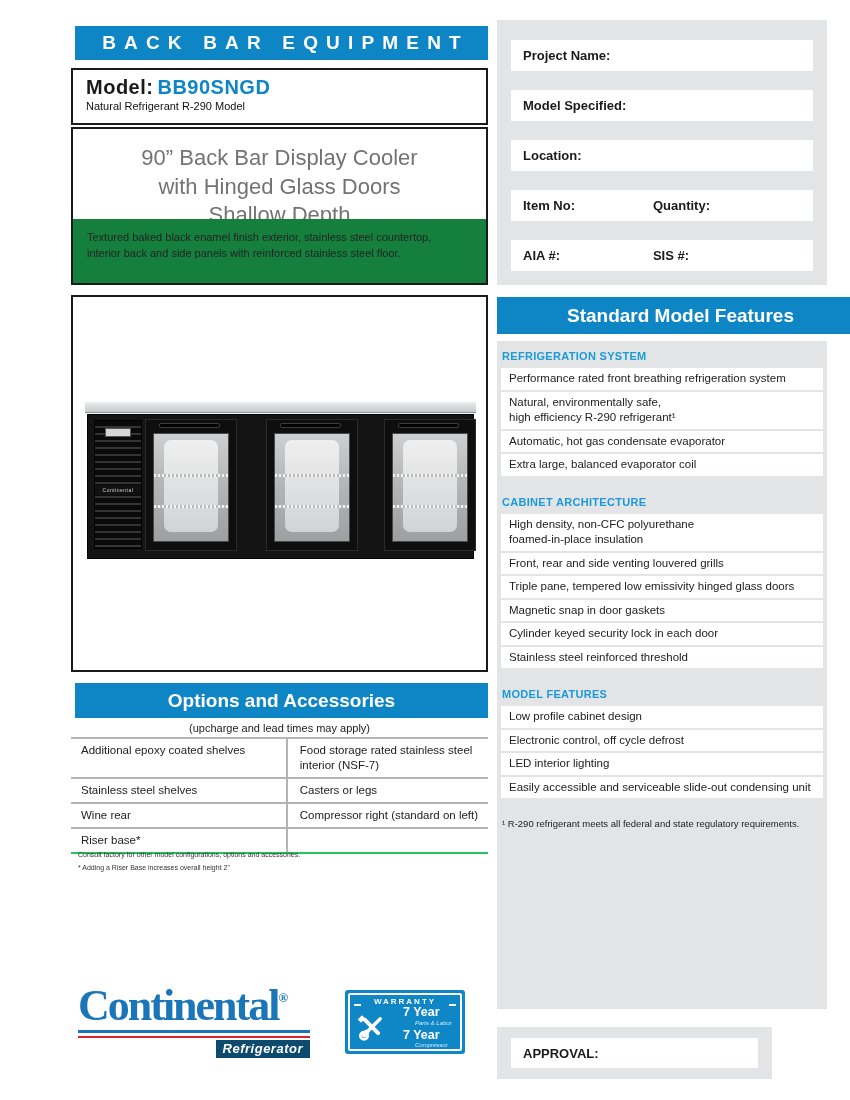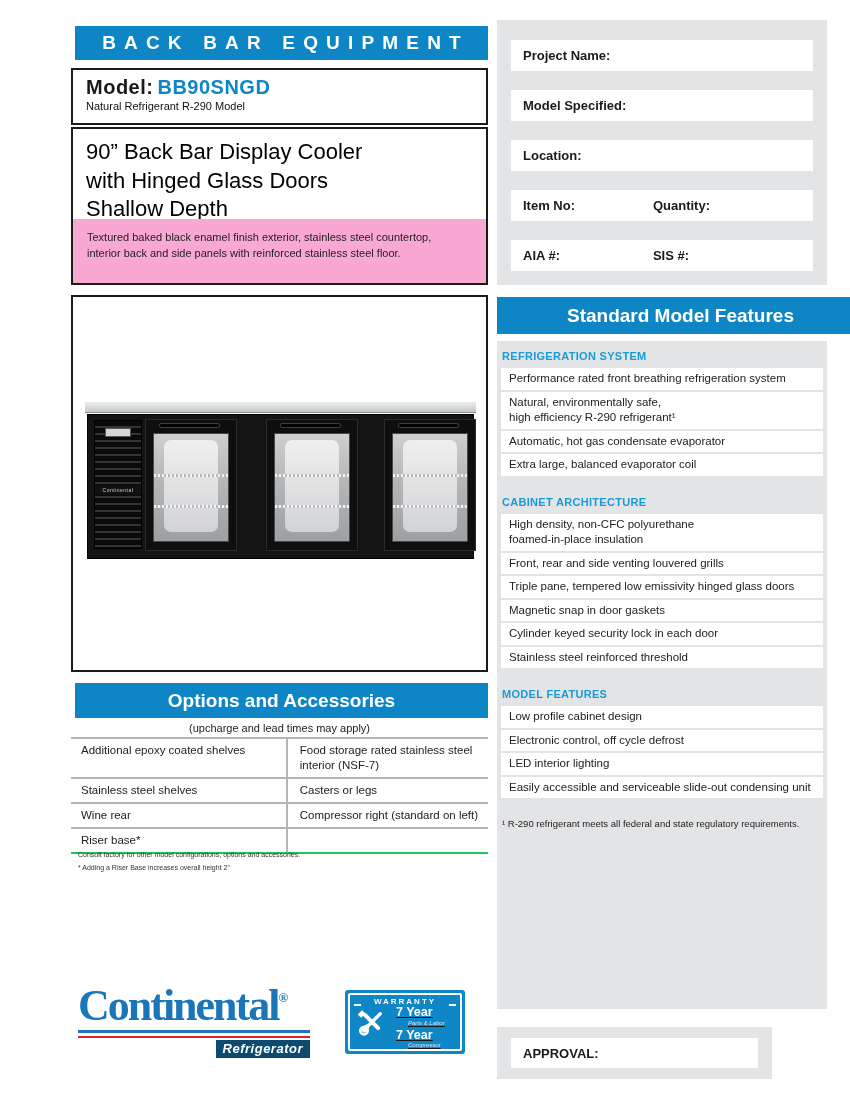--- a/index.html
+++ b/index.html
@@ -22,24 +22,24 @@
 
   
   .model-box { left:71px; top:68px; width:417px; height:57px;
     border:2px solid #1a1a1a; background:#fff; padding:6px 13px 0; }
   .model-line { font-size:20px; font-weight:bold; letter-spacing:0.5px; }
   .model-number { color:#0E86C5; margin-left:4px; }
   .model-subtitle { font-size:11px; margin-top:1px; color:#111; }
 
   .title-box { left:71px; top:127px; width:417px; height:158px;
     border:2px solid #1a1a1a; background:#fff; position:absolute; }
-  .product-title { padding:9px 13px 0; font-size:22px; line-height:1.3;
-    color:#000000; white-space:pre-line; }
+  .product-title { padding:15px 13px 0; font-size:22px; line-height:1.3;
+    color:#737373; white-space:pre-line;text-align:center; }
   .product-desc { position:absolute; left:0; right:0; bottom:0; height:64px;
-    background:#f9a8d4; padding:11px 14px; font-size:11px; line-height:1.45;
+    background:#15803d; padding:11px 14px; font-size:11px; line-height:1.45;
     color:#222; white-space:pre-line; }
 
   
   .image-box { left:71px; top:295px; width:417px; height:377px;
     border:2px solid #1a1a1a; background:#fff; position:absolute; }
   .cooler { position:absolute; left:12px; top:105px; width:391px; height:157px; }
   .countertop { position:absolute; left:0; right:0; top:0; height:11px;
     background:linear-gradient(180deg,#eceded,#c6c8ca); border-bottom:1px solid #8f9294; }
   .cabinet { position:absolute; left:2px; right:2px; top:12px; bottom:0;
     background:#141414; border:1px solid #000; }
@@ -109,21 +109,21 @@
     background:#0c4a6e; color:#fff; font-weight:bold; font-size:13px;
     padding:1px 7px 2px; letter-spacing:0.5px;font-style:italic; }
 
   .warranty { left:345px; top:990px; width:120px; height:64px;
     background:#0F86C5; border-radius:3px; padding:3px; position:absolute; }
   .warranty-inner { border:2px solid #fff; height:100%; border-radius:2px;
     display:flex; flex-direction:column; padding:2px 4px; }
   .w-title-row { display:flex; align-items:flex-end; gap:13px; }
   .w-dash { flex:1; height:2px; background:#fff; }
   .w-title { color:#fff; font-weight:bold; font-size:8px; letter-spacing:2px; }
-  .w-body { display:flex; flex:1; gap:8px; padding-left:2px;text-decoration:underline; }
+  .w-body { display:flex; flex:1; align-items:center; gap:15px; padding-left:2px; }
   .w-text { display:flex; flex-direction:column; line-height:1; }
   .w-big { color:#fff; font-weight:bold; font-size:12.5px; }
   .w-small { color:#d7ecf8; font-style:italic; font-size:6px; margin:1px 0 3px 12px; }
 </style>
 </head>
 <body>
 
 <div id="page">
 
   <div class="abs banner banner-top">BACK BAR EQUIPMENT</div>

